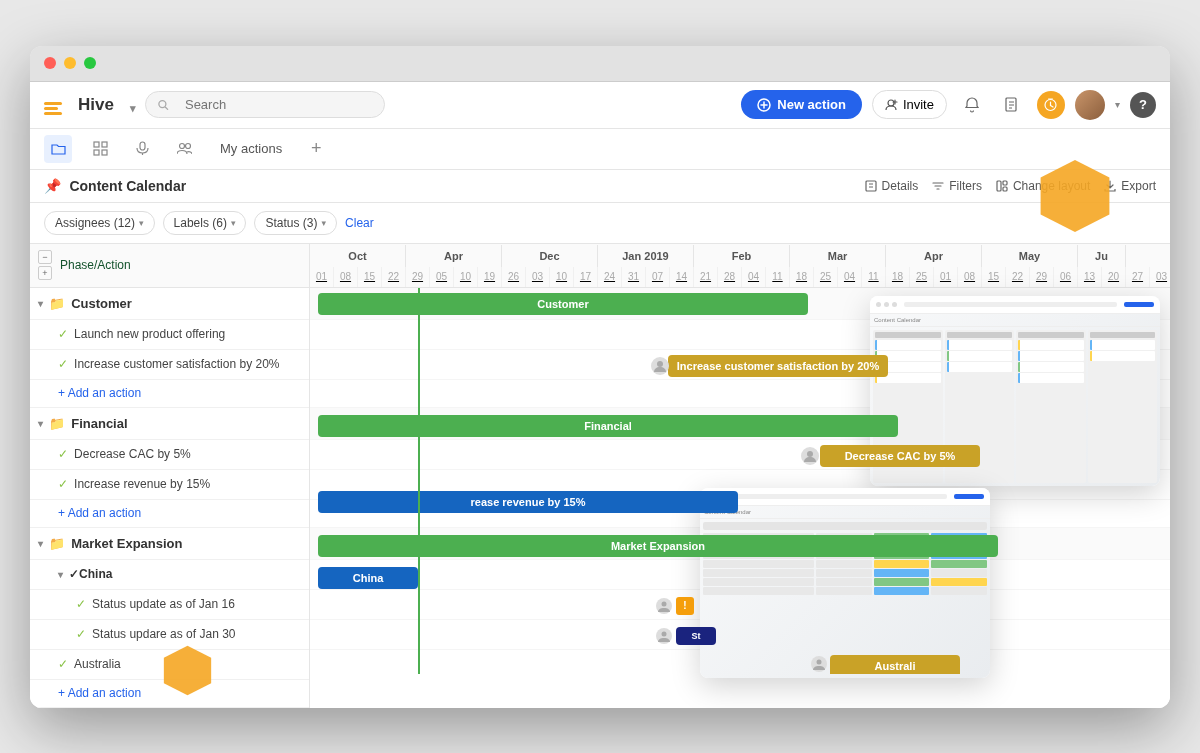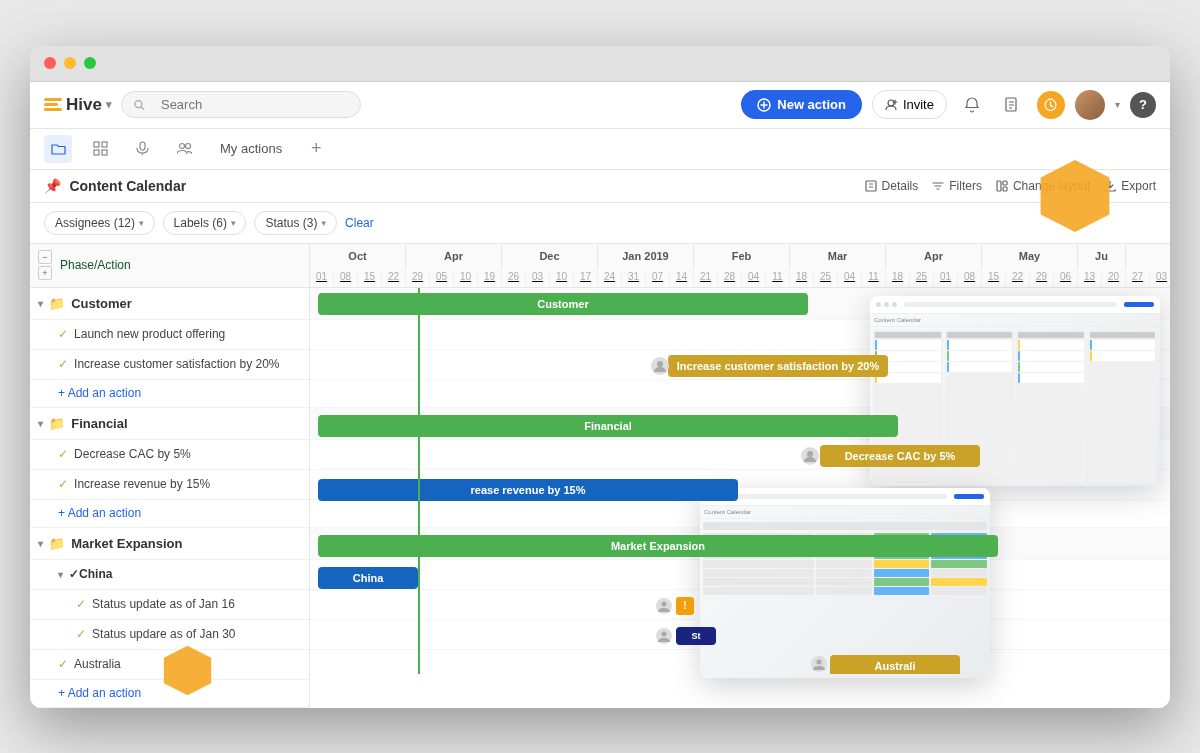--- a/index.html
+++ b/index.html
@@ -45,22 +45,22 @@
     .top-nav {
       display: flex;
       align-items: center;
       padding: 8px 14px;
       border-bottom: 1px solid #e5e5e5;
       gap: 10px;
       background: #fff;
     }
     .logo-area {
       display: flex;
-      align-items: center;
-      gap: 4px;
+      align-items: flex-end;
+      gap: 16px;
       font-weight: 700;
       font-size: 17px;
       color: #333;
       cursor: pointer;
       white-space: nowrap;
     }
     .logo-icon {
       display: flex;
       flex-direction: column;
       gap: 2px;
@@ -900,21 +900,21 @@
               <circle cx="10" cy="10" r="9" fill="#ddd"></circle>
               <circle cx="10" cy="8" r="3" fill="#aaa"></circle>
               <path d="M4 16c0-3 2.5-5 6-5s6 2 6 5" fill="#aaa"></path>
             </svg>
           </div>
 
           <div class="gantt-bar bar-gold" style="left:510px; top:157px; width:160px; z-index:2;">
             <span>Decrease CAC by 5%</span>
           </div>
 
-          <div class="gantt-bar bar-navy" style="left:8px; top:191px; width:420px; z-index:2;">
+          <div class="gantt-bar bar-navy" style="left:8px; top:203px; width:420px; z-index:2;">
             <span>rease revenue by 15%</span>
           </div>
 
           <div class="gantt-bar bar-green" style="left:8px; top:247px; width:680px; z-index:2;">
             <span>Market Expansion</span>
           </div>
 
           <div class="gantt-bar bar-navy" style="left:8px; top:279px; width:100px; z-index:2;">
             <span>China</span>
           </div>

